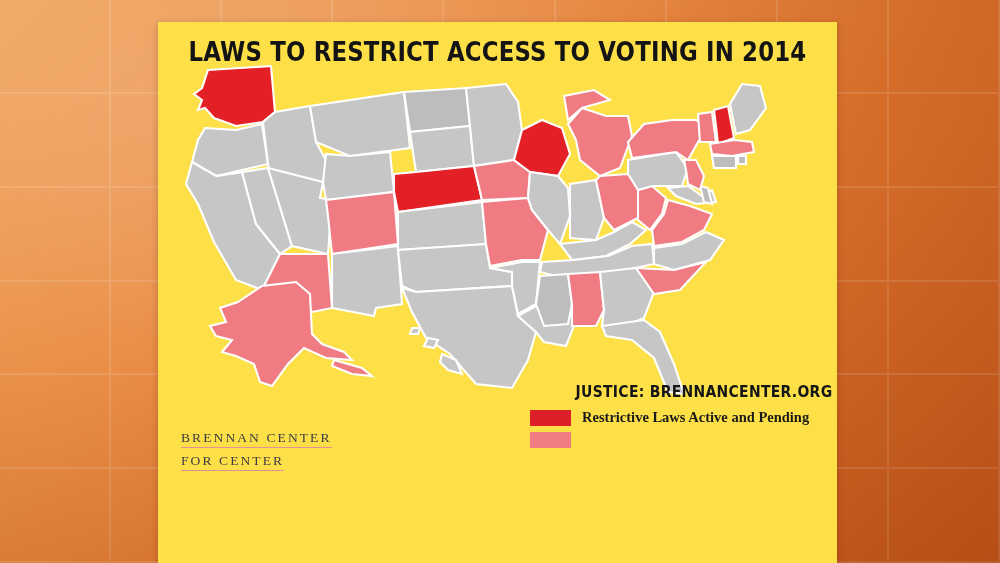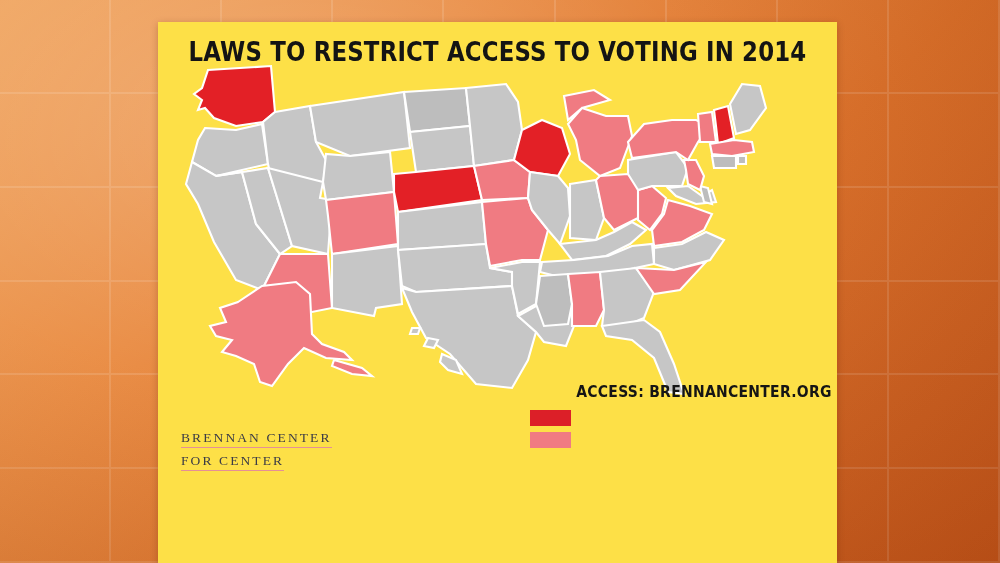--- a/index.html
+++ b/index.html
@@ -211,25 +211,26 @@
       <path class="st pk" d="M62,238 L86,222 L120,218 L134,230 L136,270 L146,280 L168,288 L176,296
            L150,294 L128,284 L112,300 L96,322 L84,318 L78,300 L60,292 L46,288
            L56,276 L40,272 L34,262 L50,258 L44,244 Z
            M158,296 L186,304 L196,312 L176,310 L156,302 Z"></path>
       <path class="st gy" d="M236,264 L244,264 L242,270 L234,270 Z
            M252,274 L262,276 L258,284 L248,282 Z
            M266,290 L280,296 L286,310 L272,306 L264,298 Z"></path>
     </svg>
   </div>
 
-  <div id="source">ACCESS: BRENNANCENTER.ORG</div>
+  <div id="source">JUSTICE: BRENNANCENTER.ORG</div>
 
   <div id="legend">
     <div class="lrow">
       <span class="sw a"></span>
+      <span class="ltxt">Restrictive Laws Active and Pending</span>
     </div>
     <div class="lrow">
       <span class="sw b"></span>
     </div>
   </div>
 
   <div id="logo">
     <div class="lg">BRENNAN CENTER</div><br>
     <div class="lg">FOR CENTER</div>
   </div>

